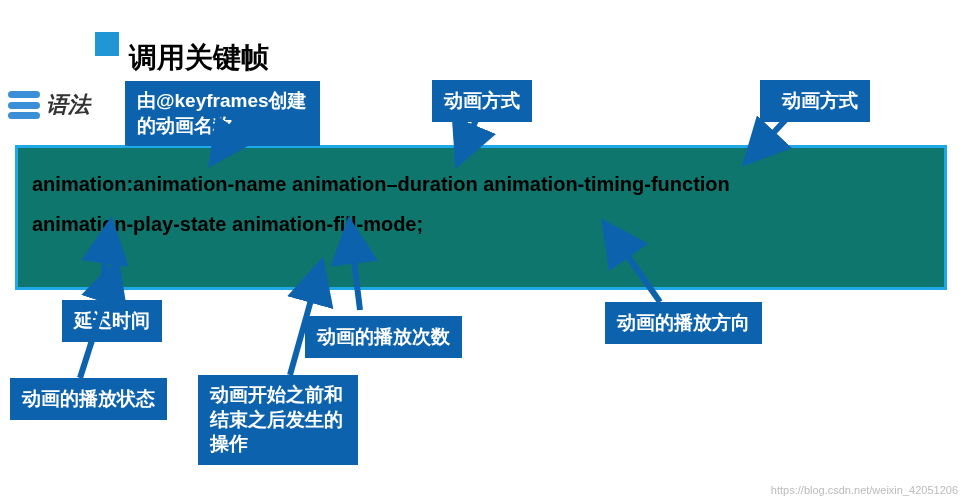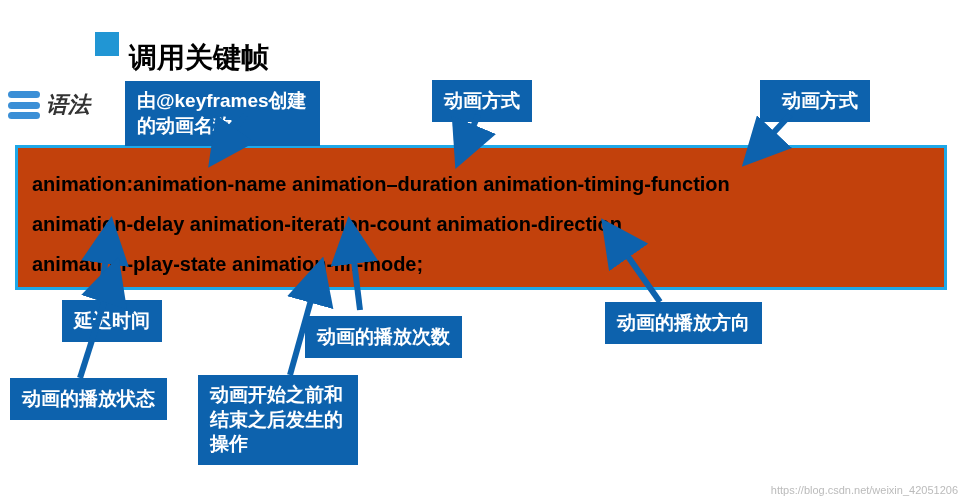--- a/index.html
+++ b/index.html
@@ -56,21 +56,21 @@
     font-style: italic;
     color: #333;
   }
   .code-box {
     position: absolute;
     top: 145px;
     left: 15px;
     width: 932px;
     height: 145px;
     border: 3px solid #1ea8e8;
-    background: #c2410c;
+    background: #0f766e;
     padding: 16px 14px;
     font-size: 20px;
     font-weight: 700;
     color: #000;
     line-height: 2.0;
     font-family: "Microsoft YaHei", Arial, sans-serif;
   }
   .callout {
     position: absolute;
     background: #0d62ad;
@@ -108,21 +108,20 @@
   <div class="hamburger">
     <div class="bar"></div>
       <div class="bar"></div>
       <div class="bar"></div>
   </div>
   <div class="syntax-label">语法</div>
 </div>
 
 <div class="code-box">
   <div>animation:animation-name  animation–duration  animation-timing-function</div>
-  <div>  animation-delay  animation-iteration-count  animation-direction</div>
   <div>animation-play-state  animation-fill-mode;</div>
 </div>
 
 <div class="callout" style="top:45px; left:125px; width:195px; line-height:1.3;margin-top:36px;">由@keyframes创建的动画名称</div>
 
 <div class="callout" style="top:80px; left:432px;">动画方式</div>
 
 <div class="callout" style="top:80px; left:760px;padding-left:20px;">动画方式</div>
 
 <div class="callout" style="top:300px; left:62px;">延迟时间</div>

